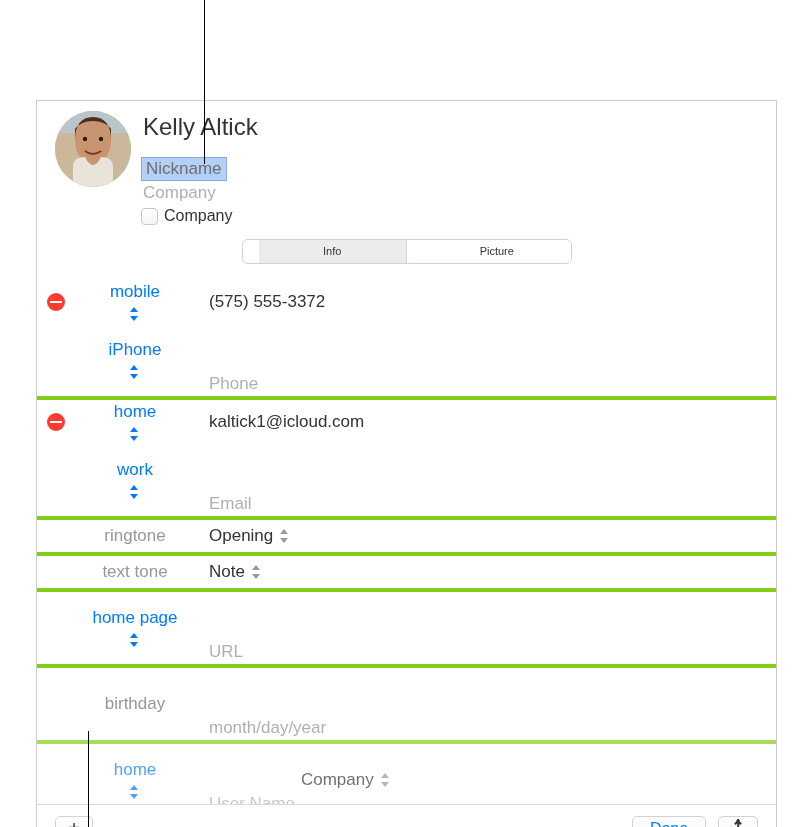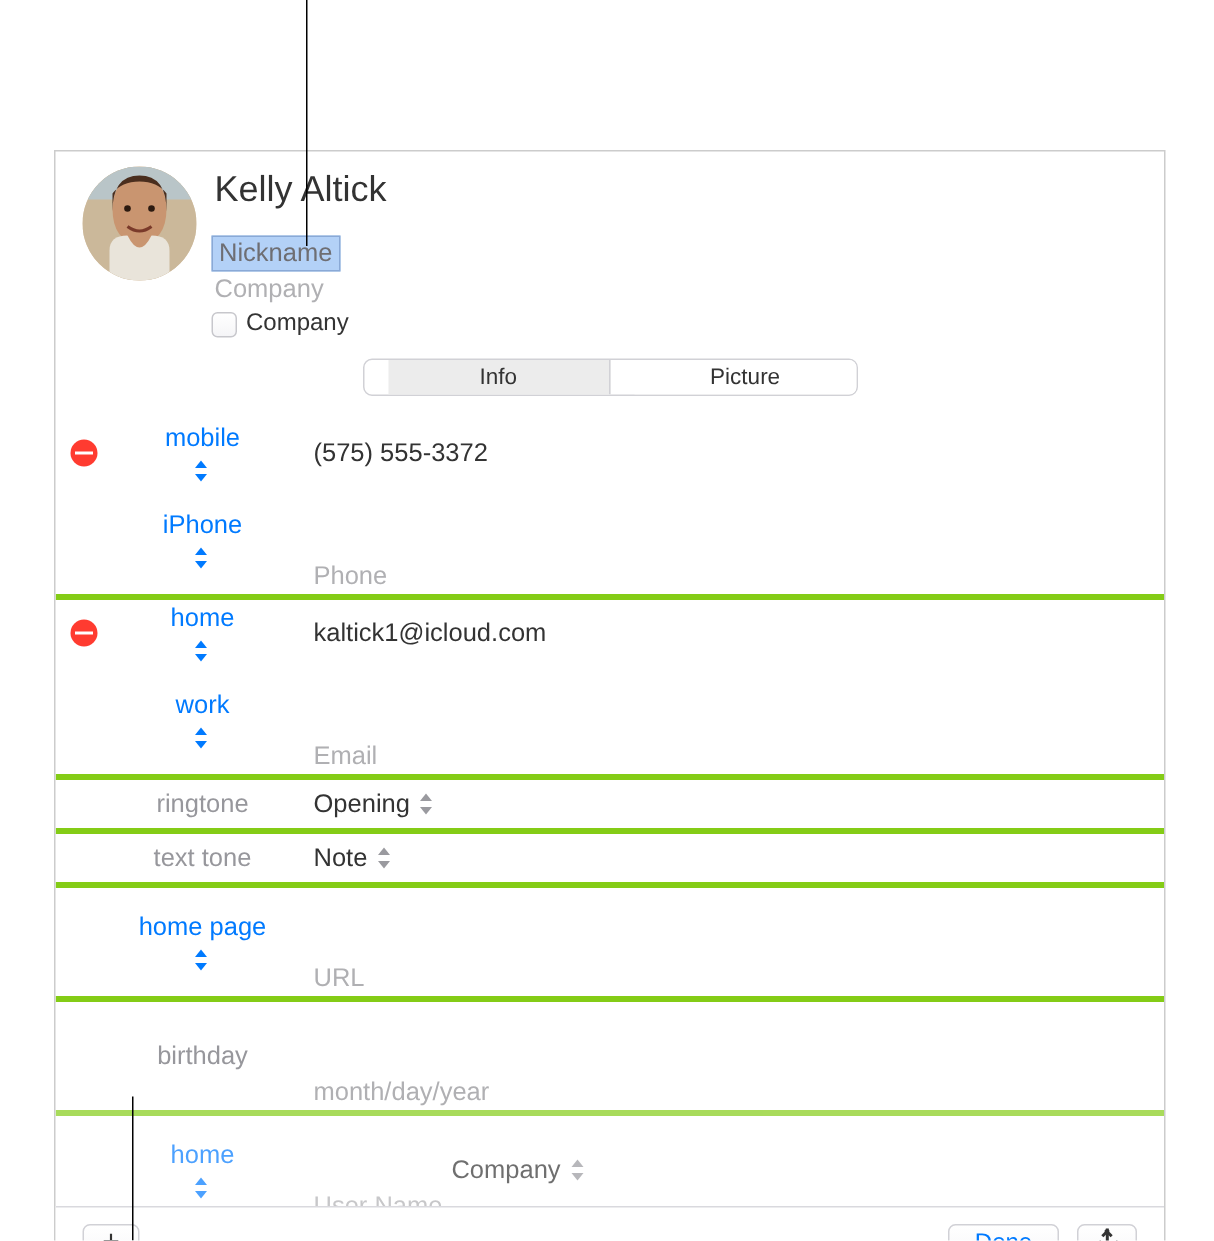--- a/index.html
+++ b/index.html
@@ -104,21 +104,21 @@
       margin: 14px auto 10px auto;
       border: 1px solid #d1d1d6;
       border-radius: 6px;
       overflow: hidden;
       width: 330px;
       height: 25px;
     }
     .segment {
       flex: 1;
       text-align: center;
-      font-size: 15px;
+      font-size: 11px;
       line-height: 23px;
       color: #333;
       cursor: pointer;
       background: #fff;
       margin-left: 16px;
     }
     .segment.active { background: #ececec; }
     .segment:first-child { border-right: 1px solid #d1d1d6; }
     .rows {
       flex: 1;

